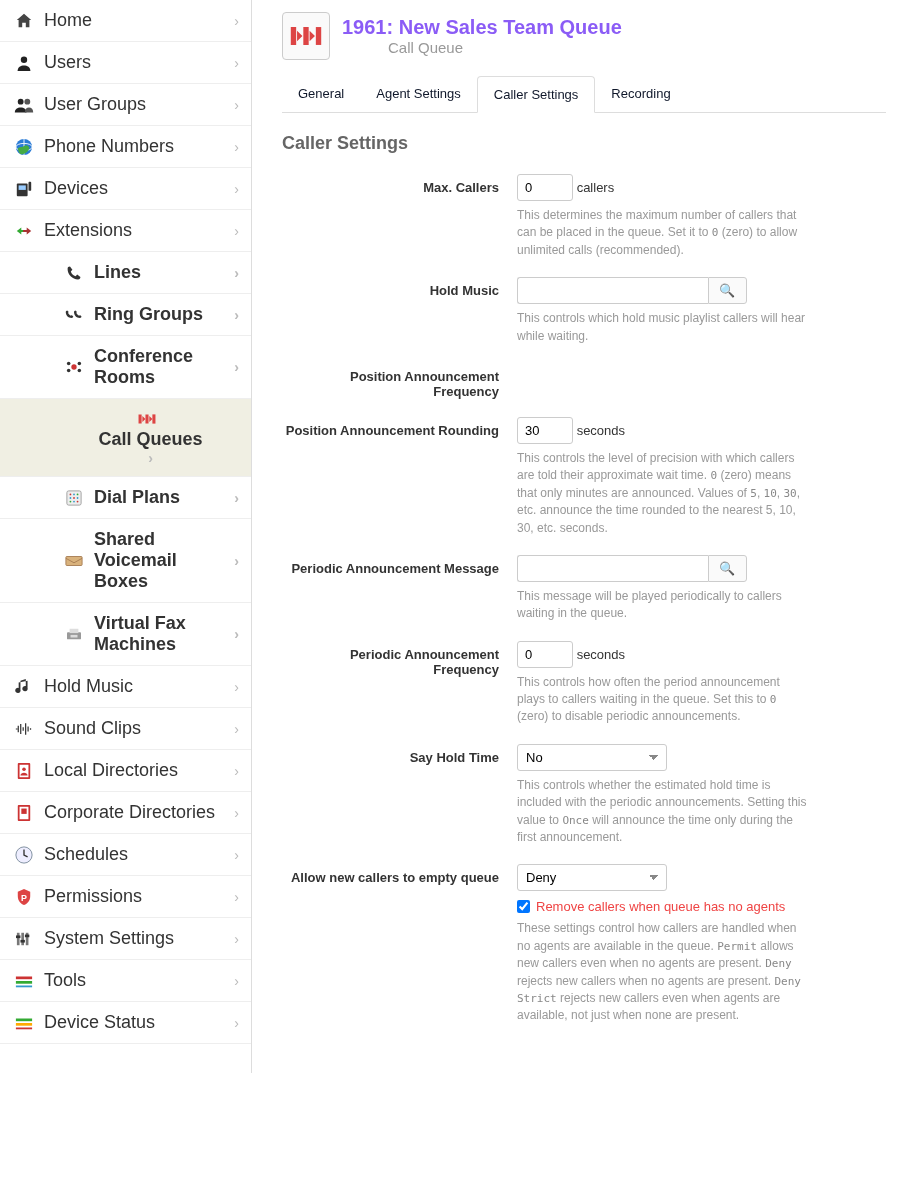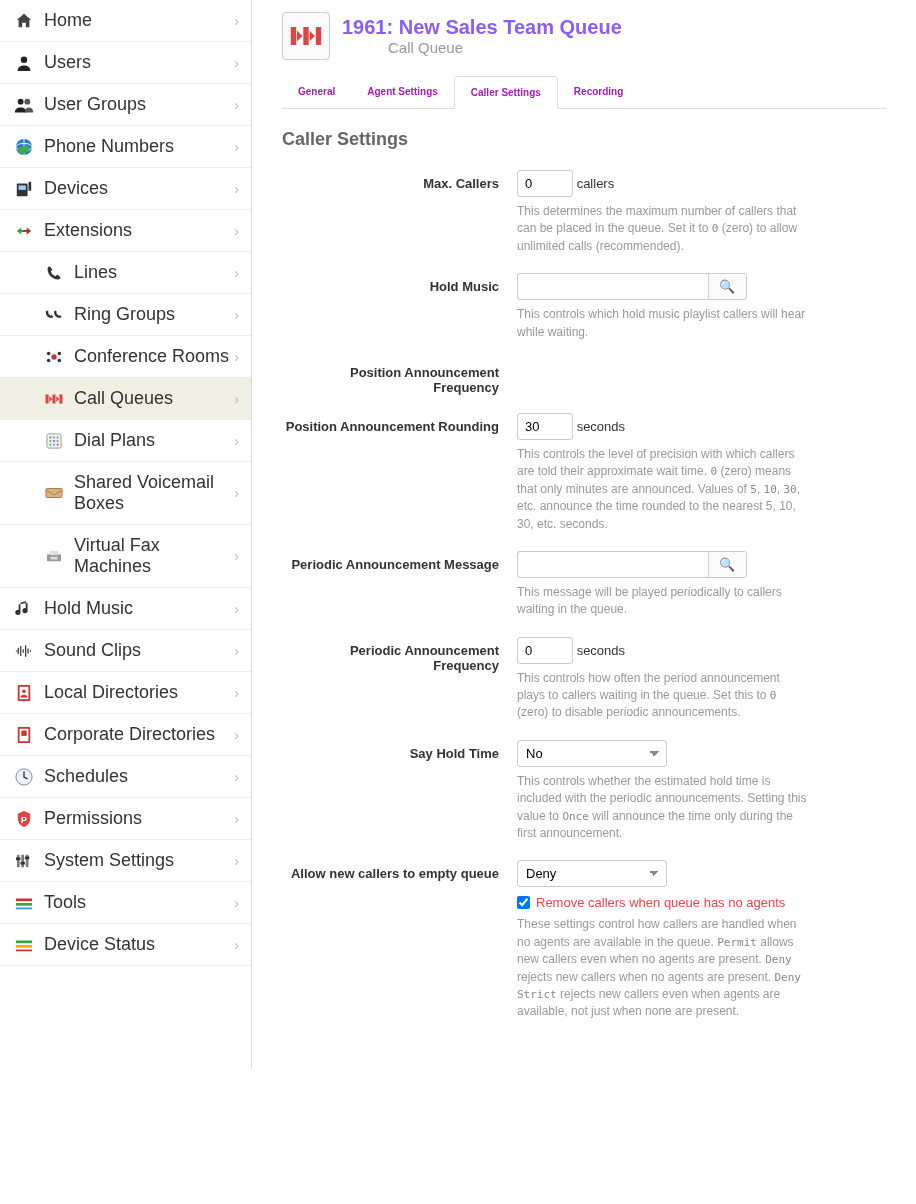--- a/index.html
+++ b/index.html
@@ -1,31 +1,31 @@
 <!DOCTYPE html>
 <html><head>
 <meta charset="utf-8">
 <style>
   * { box-sizing: border-box; margin: 0; padding: 0; }
   body { font-family: "Helvetica Neue", Helvetica, Arial, sans-serif; font-size: 13px; color: #333; background: #fff; }
   .container { display: flex; width: 916px; }
   .sidebar { width: 252px; border-right: 1px solid #ddd; background: #fff; }
   .nav-item { display: flex; align-items: center; padding: 10px 12px; border-bottom: 1px solid #eee; cursor: pointer; position: relative; }
-  .nav-item.sub { padding-left: 42px; }
-  .nav-item.active { background: #f0efe3; }
+  .nav-item.sub { padding-left: 62px; font-weight: bold; }
+  .nav-item.active { background: #f0efe3; flex-direction: column; }
   .nav-item .icon { width: 24px; height: 20px; margin-right: 8px; display: flex; align-items: center; justify-content: center; flex-shrink: 0; }
   .nav-item .label { flex: 1; color: #333; font-size: 18px; }
   .nav-item .chev { color: #bbb; font-size: 14px; }
   .main { flex: 1; padding: 12px 30px 30px 30px; }
   .header { display: flex; align-items: center; margin-bottom: 16px; }
   .header-icon { width: 48px; height: 48px; border: 1px solid #ccc; border-radius: 4px; display: flex; align-items: center; justify-content: center; margin-right: 12px; background: #fafafa; }
   .header-title { font-size: 20px; font-weight: bold; color: #8b5cf6; }
   .header-sub { font-size: 15px; color: #999; margin-left: 46px; }
   .tabs { display: flex; border-bottom: 1px solid #ddd; margin-bottom: 20px; }
-  .tab { padding: 10px 16px; font-size: 10px; color: #a21caf; cursor: pointer; font-weight: bold; }
+  .tab { padding: 10px 16px; font-size: 13px; color: #0f172a; cursor: pointer; font-weight: normal; }
   .tab.active { border: 1px solid #ddd; border-bottom: 1px solid #fff; border-radius: 4px 4px 0 0; margin-bottom: -1px; background: #fff; }
   .section-title { font-size: 18px; color: #666; margin-bottom: 20px; font-weight: bold; }
   .field-row { display: flex; margin-bottom: 18px; }
   .field-label { width: 235px; text-align: right; padding-right: 18px; padding-top: 6px; font-size: 13px; color: #333; font-weight: bold; }
   .field-body { width: 290px; }
   .field-body input[type=text] { padding: 5px 7px; border: 1px solid #ccc; border-radius: 3px; font-size: 13px; }
   .field-body input.num { width: 56px; }
   .input-group { display: flex; }
   .input-group input[type=text] { flex: 1; border-radius: 3px 0 0 3px; border-right: 0; }
   .input-group .btn { width: 40px; border: 1px solid #ccc; border-radius: 0 3px 3px 0; background: #fafafa; display: flex; align-items: center; justify-content: center; cursor: pointer; }

